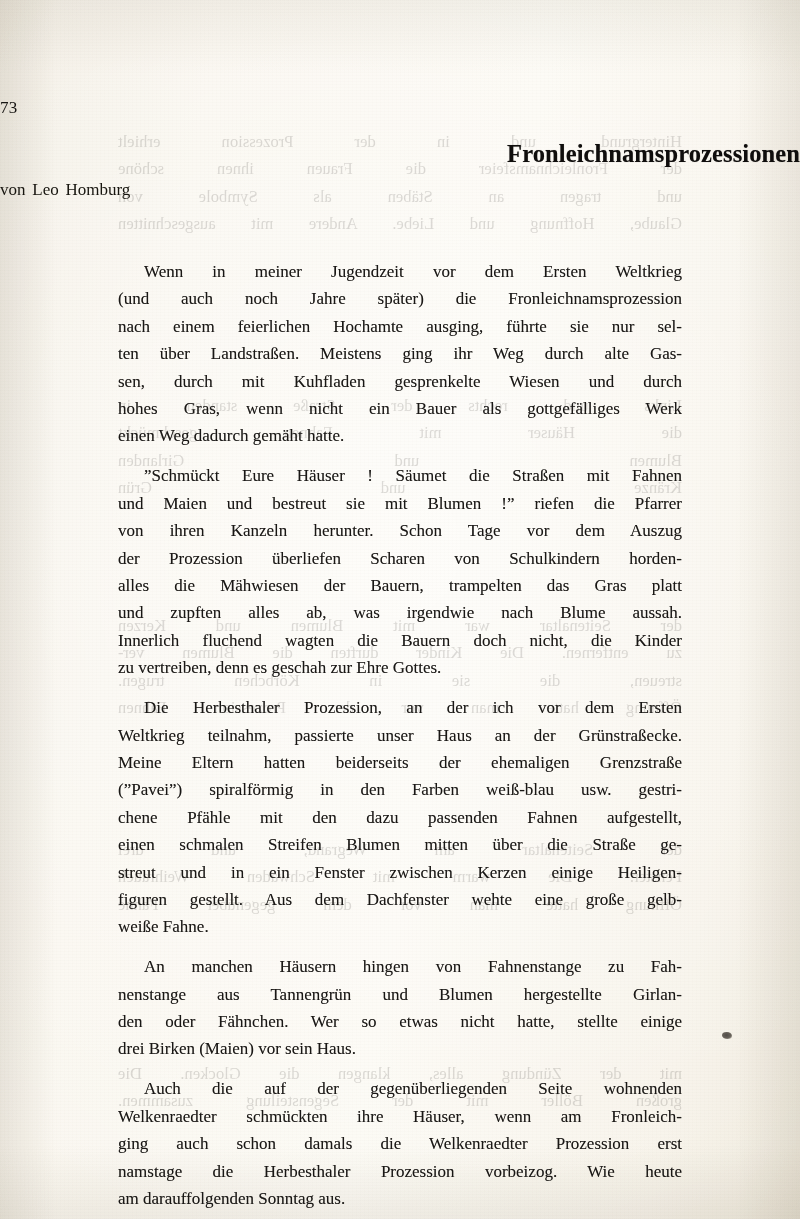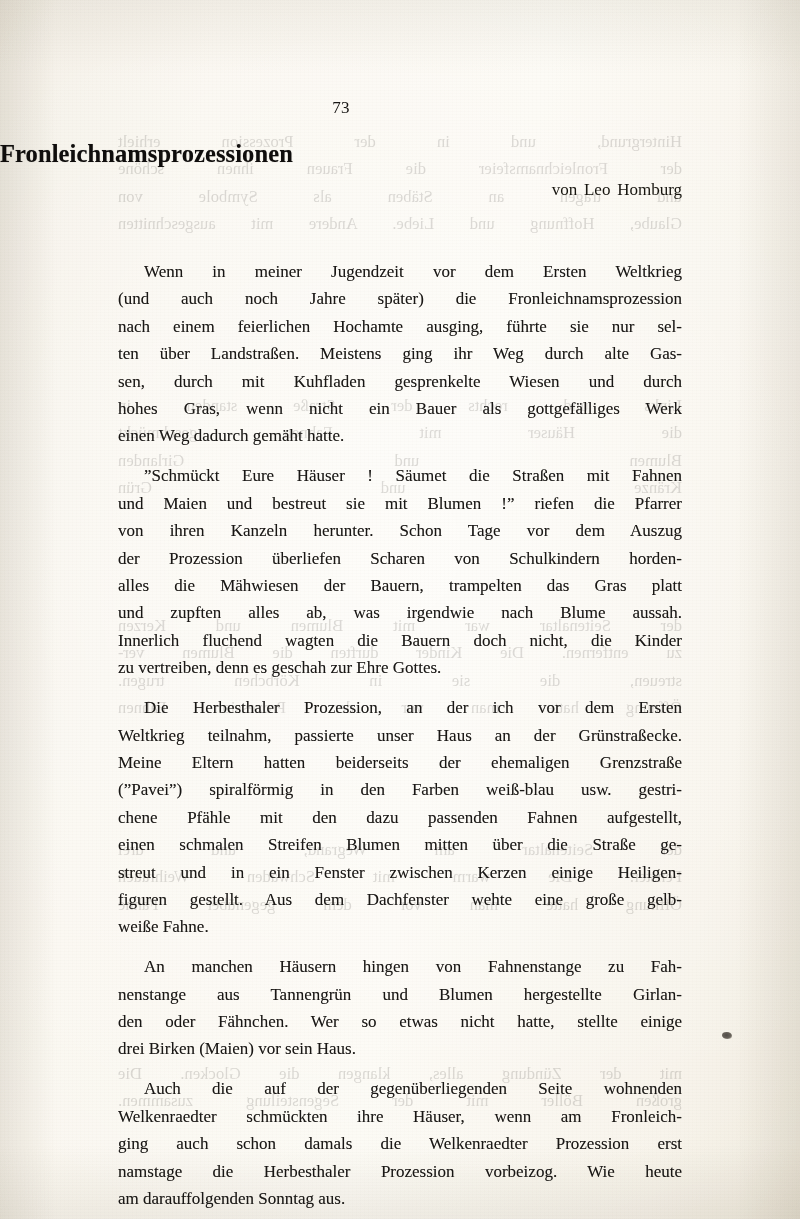--- a/index.html
+++ b/index.html
@@ -75,45 +75,45 @@
   .bleed-line { display: block; white-space: nowrap; overflow: hidden; }
 
   
   .content { position: relative; z-index: 3; }
 
   .folio {
     position: absolute;
     top: 98px;
     left: 0;
     width: 682px;
-    text-align: center;
+    text-align: left;
     font-size: 17px;
     letter-spacing: 0.3px;
     color: #171513;
   }
 
   .title {
     position: absolute;
     top: 124px;
     left: 0;
     width: 800px;
-    text-align: left;
+    text-align: right;
     font-size: 24.5px;
     font-weight: bold;
     letter-spacing: 0.1px;
     color: #0f0d0c;
     text-shadow: 0 0 0.7px rgba(20,18,16,0.45);
   }
 
   .byline {
     position: absolute;
     top: 180px;
     left: 0;
     width: 682px;
-    text-align: right;
+    text-align: left;
     font-size: 17px;
     word-spacing: 2.5px;
     color: #17150f;
   }
 
   .body {
     position: absolute;
     top: 228px;
     left: 118px;
     width: 564px;

